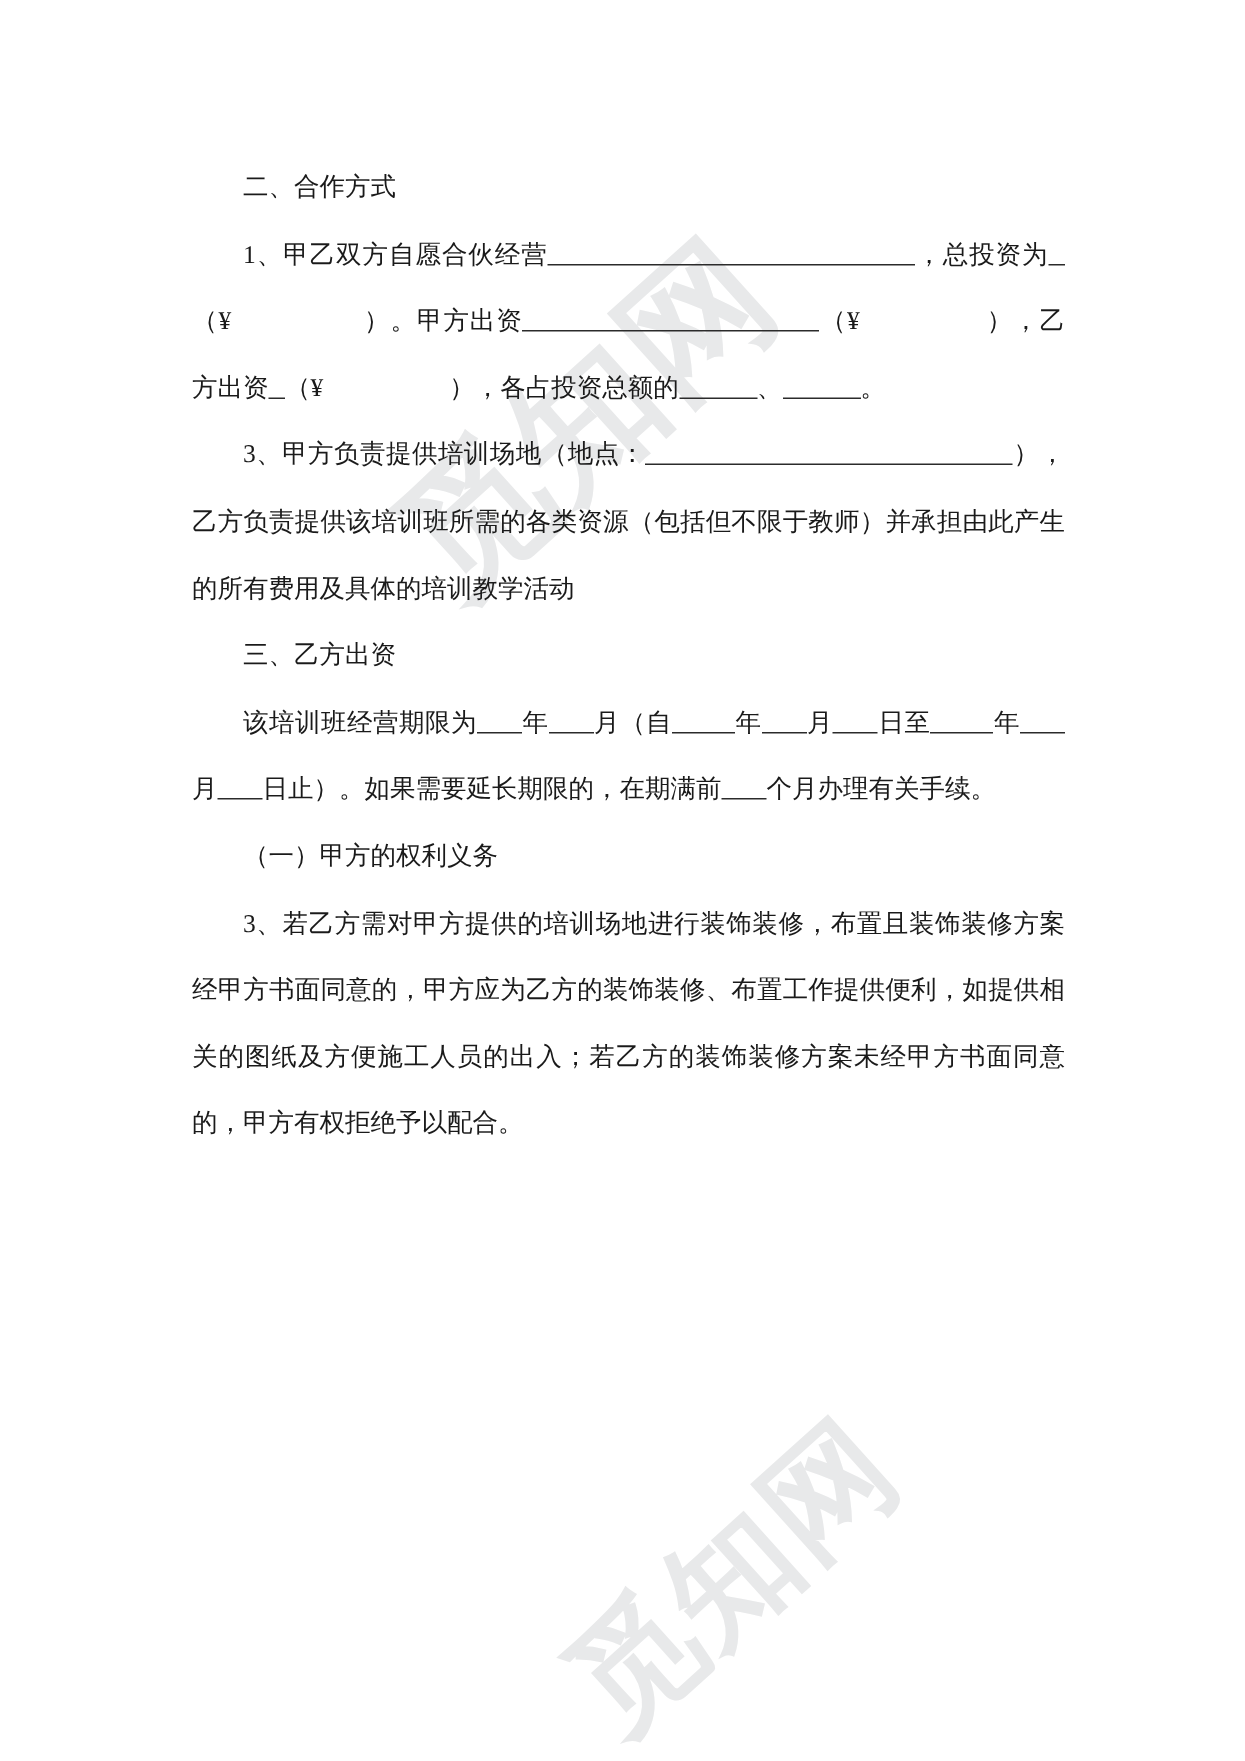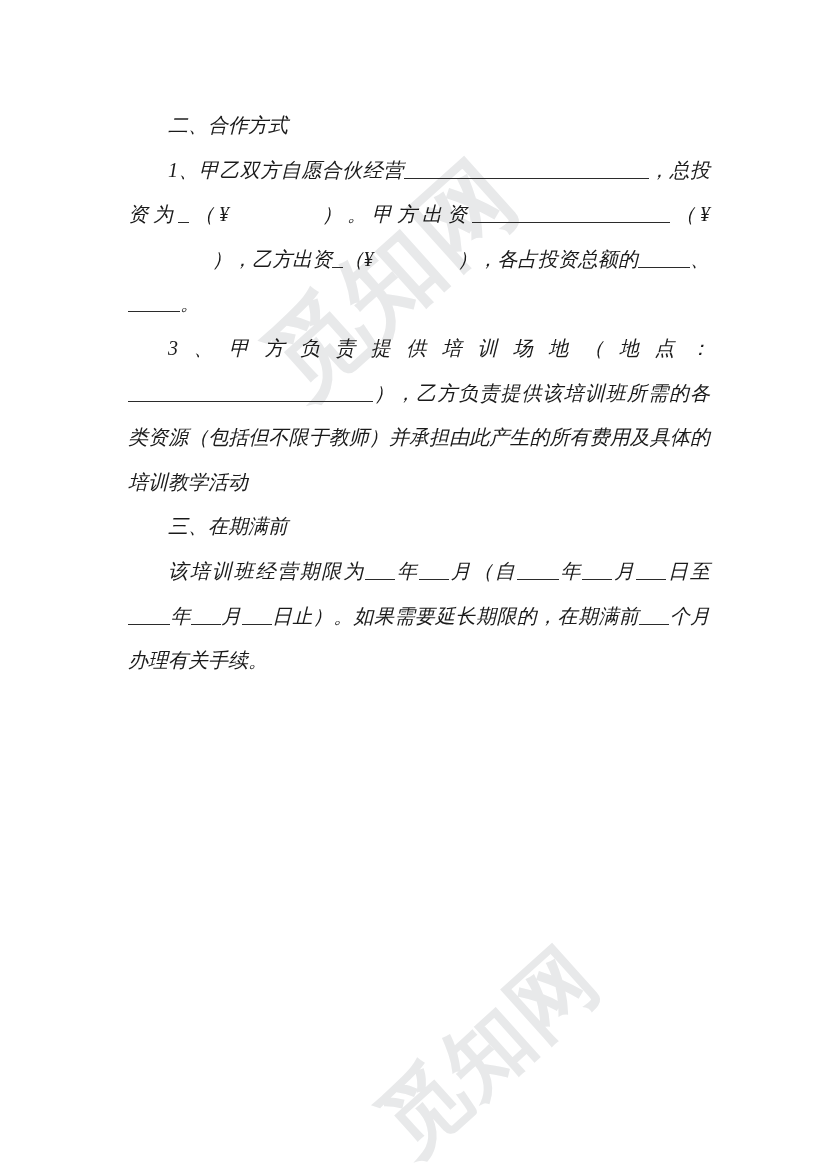--- a/index.html
+++ b/index.html
@@ -53,28 +53,27 @@
   
   #body-text {
     position: absolute;
     left: 128px;
     top: 103px;
     width: 582px;
     z-index: 2;
   }
 
   .para {
-    font-size: 20px;
+    font-size: 17px;
     line-height: 44.6px;
     text-align: justify;
     text-justify: inter-ideograph;
     margin: 0;
     text-indent: 2em;
     word-break: break-all;
-    font-style: italic;
   }
   .para.heading {
     text-indent: 2em;
   }
 
   
   .blank {
     display: inline-block;
     border-bottom: 1.3px solid #2b2b2b;
     vertical-align: -2px;
@@ -101,23 +100,25 @@
 
   <div id="body-text">
 
     <p class="para heading"><span>二、合作方式</span></p>
 
     <p class="para"><span>1、甲乙双方自愿合伙经营</span><span class="blank b-xxl"></span><span>，总投资为</span><span class="blank b-tail"></span><span>（¥</span><span class="money-gap"></span><span>）。甲方出资</span><span class="blank b-xl"></span><span>（¥</span><span class="money-gap-sm"></span><span>），乙方出资</span><span class="blank b-tail"></span><span>（¥</span><span class="money-gap-sm"></span><span>），各占投资总额的</span><span class="blank b-md"></span><span>、</span><span class="blank b-md"></span><span>。</span></p>
 
 
     <p class="para"><span>3、甲方负责提供培训场地（地点：</span><span class="blank b-xxl"></span><span>），乙方负责提供该培训班所需的各类资源（包括但不限于教师）并承担由此产生的所有费用及具体的培训教学活动</span></p>
 
-    <p class="para heading"><span>三、在期满前</span></p>
+    <p class="para heading"><span>三、乙方出资</span></p>
 
     <p class="para"><span>该培训班经营期限为</span><span class="blank b-xs"></span><span>年</span><span class="blank b-xs"></span><span>月（自</span><span class="blank b-sm"></span><span>年</span><span class="blank b-xs"></span><span>月</span><span class="blank b-xs"></span><span>日至</span><span class="blank b-sm"></span><span>年</span><span class="blank b-xs"></span><span>月</span><span class="blank b-xs"></span><span>日止）。如果需要延长期限的，在期满前</span><span class="blank b-xs"></span><span>个月办理有关手续。</span></p>
 
 
+    <p class="para heading"><span>（一）甲方的权利义务</span></p>
 
 
 
+    <p class="para"><span>3、若乙方需对甲方提供的培训场地进行装饰装修，布置且装饰装修方案经甲方书面同意的，甲方应为乙方的装饰装修、布置工作提供便利，如提供相关的图纸及方便施工人员的出入；若乙方的装饰装修方案未经甲方书面同意的，甲方有权拒绝予以配合。</span></p>
 
   </div>
 </div>
 
 </body></html>

